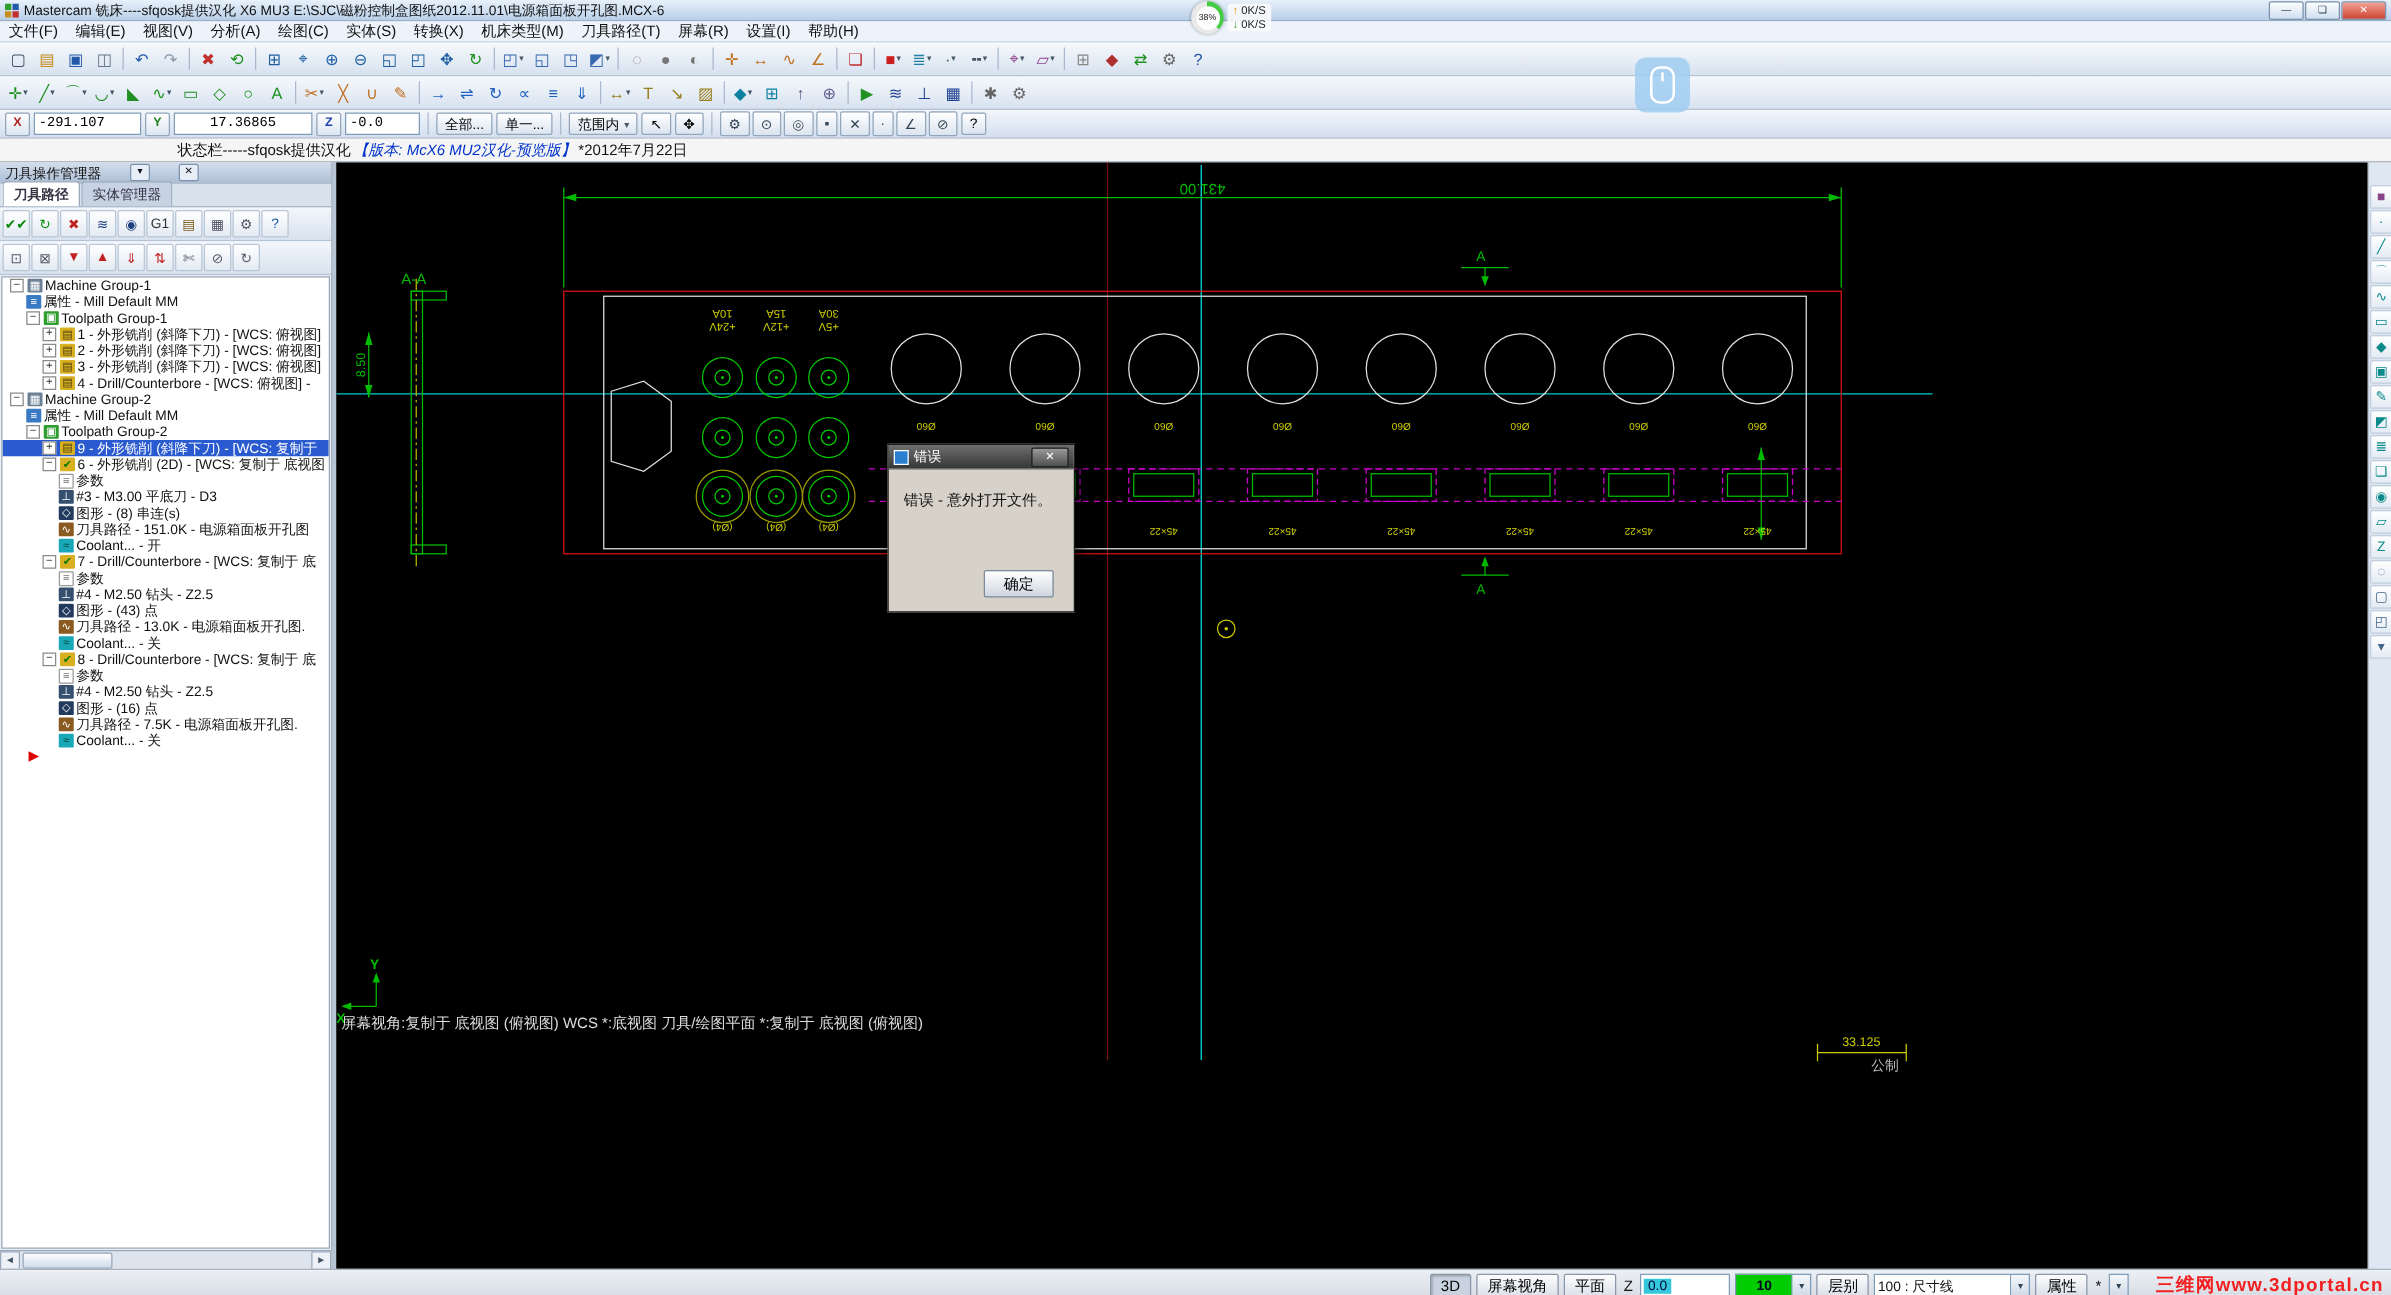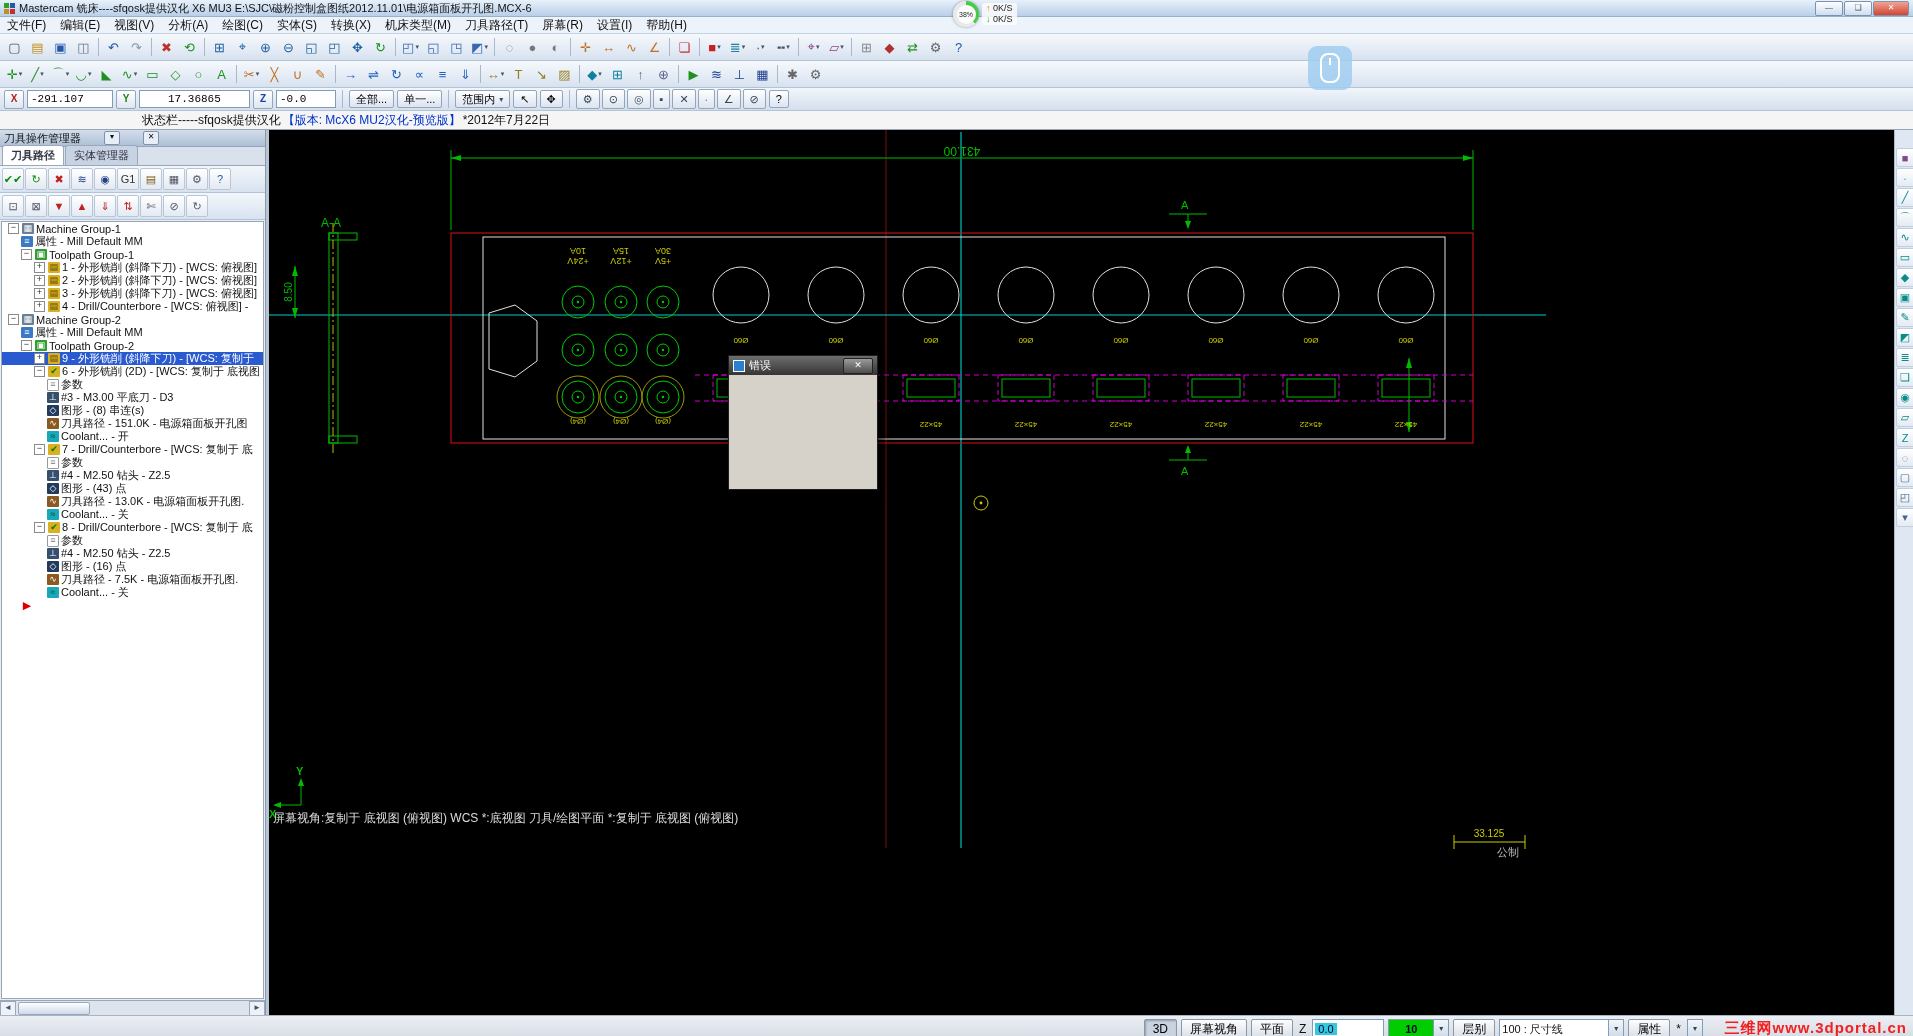--- a/index.html
+++ b/index.html
@@ -28,21 +28,21 @@
   .chip{width:18px;height:17px;border:1px solid #93a6bc;background:linear-gradient(#fff,#dde6f1);
         font-size:10px;font-weight:bold;text-align:center;line-height:16px;border-radius:2px;}
   .field{height:16px;border:1px solid #7f9db9;background:#fff;font-size:11px;padding:0 3px;
          font-family:"Liberation Mono",monospace;}
   .combo-btn{height:18px;border:1px solid #93a6bc;background:linear-gradient(#fff,#dbe4f0);
              font-size:11px;padding:0 6px;border-radius:2px;display:flex;align-items:center;gap:4px;}
   .combo-btn .dd{font-size:8px;color:#456;}
   
   .statusline{height:18px;background:#f5f5f5;display:flex;align-items:center;padding-left:142px;
               font-size:12px;border-bottom:1px solid #9aa5b1;white-space:nowrap;}
-  .statusline .ver{color:#0033cc;margin:0 2px;}
+  .statusline .ver{color:#0033cc;margin:0 2px;font-style:italic;}
   
   .main{display:flex;height:885px;}
   .panel{width:265px;flex:none;background:#e9eef6;border-right:1px solid #8b99aa;display:flex;flex-direction:column;}
   .panel-header{height:16px;background:linear-gradient(#d3deec,#aebfd6);display:flex;align-items:center;
                 font-size:11px;padding:0 4px;border-bottom:1px solid #93a4bb;gap:20px;}
   .ph-btn{width:14px;height:12px;margin-left:3px;border:1px solid #7d93ad;background:#e7eef7;
           font-size:8px;line-height:10px;text-align:center;border-radius:2px;}
   .ph-btn:first-of-type{margin-left:auto;}
   .panel-tabs{height:18px;display:flex;align-items:flex-end;background:#d9e1ec;padding-left:2px;border-bottom:1px solid #9aa8bb;}
   .tab{font-size:11px;padding:2px 8px;border:1px solid #9aa8bb;border-bottom:none;border-radius:3px 3px 0 0;
@@ -87,21 +87,21 @@
   .bb-btn.pressed{background:#c9d3e0;box-shadow:inset 1px 1px 2px rgba(0,0,0,.25);}
   .bb-field{height:18px;border:1px solid #7f9db9;background:#fff;display:flex;align-items:center;font-size:11px;padding:0 2px;}
   .bb-field .hl{background:#35c8dc;color:#003;padding:0 3px;}
   .bb-field.green{background:#00cc00;color:#002;font-weight:bold;justify-content:center;}
   .bb-dd{width:14px;height:18px;border:1px solid #7f9db9;border-left:none;background:linear-gradient(#f4f7fb,#cdd8e6);
          font-size:8px;text-align:center;line-height:17px;color:#345;}
   .bb-label{font-size:12px;margin:0 2px;}
   .watermark{position:absolute;right:6px;bottom:4px;color:#f22020;font-weight:bold;font-size:15px;letter-spacing:1px;}
   
   .dialog{position:absolute;left:710px;top:355px;width:148px;height:133px;background:#d6d2ca;
-          border:1px solid #1d1d1d;box-shadow:3px 4px 10px rgba(0,0,0,.65);z-index:50;margin-left:18px;}
+          border:1px solid #1d1d1d;box-shadow:3px 4px 10px rgba(0,0,0,.65);z-index:50;}
   .dialog-title{height:19px;background:linear-gradient(#6e6e6e,#353535);color:#fff;display:flex;
                 align-items:center;padding:0 4px;font-size:11px;}
   .dlg-icon{width:10px;height:10px;background:#2a7fd0;border:1px solid #fff;margin-right:4px;}
   .dialog-close{margin-left:auto;width:28px;height:14px;background:linear-gradient(#9a9a9a,#4e4e4e);
                 border:1px solid #222;color:#fff;font-size:9px;line-height:12px;text-align:center;border-radius:2px;}
   .dialog-body{position:relative;height:112px;border-top:1px solid #999;}
   .dialog-msg{padding:16px 10px 0 12px;font-size:12px;color:#111;}
   .dialog-ok{position:absolute;right:16px;bottom:10px;width:56px;height:22px;border:1px solid #7a8a99;
              background:linear-gradient(#ffffff,#cfd6df);font-size:12px;border-radius:2px;}
   
@@ -934,20 +934,24 @@
   <span class="bb-dd" style="border-left:1px solid #7f9db9">▾</span>
   <span class="watermark">三维网www.3dportal.cn</span>
 </div>
 
 <div class="dialog">
   <div class="dialog-title">
     <span class="dlg-icon"></span>
     <span>错误</span>
     <span class="dialog-close">✕</span>
   </div>
+  <div class="dialog-body">
+    <div class="dialog-msg">错误 - 意外打开文件。</div>
+    <button class="dialog-ok">确定</button>
+  </div>
 </div>
 
 <div class="netmon">
   <span class="ring">
     <span class="inner">38%</span>
   </span>
   <span class="speeds">
     <div><span class="up">↑</span> <span>0K/S</span></div>
     <div><span class="dn">↓</span> <span>0K/S</span></div>
   </span>

